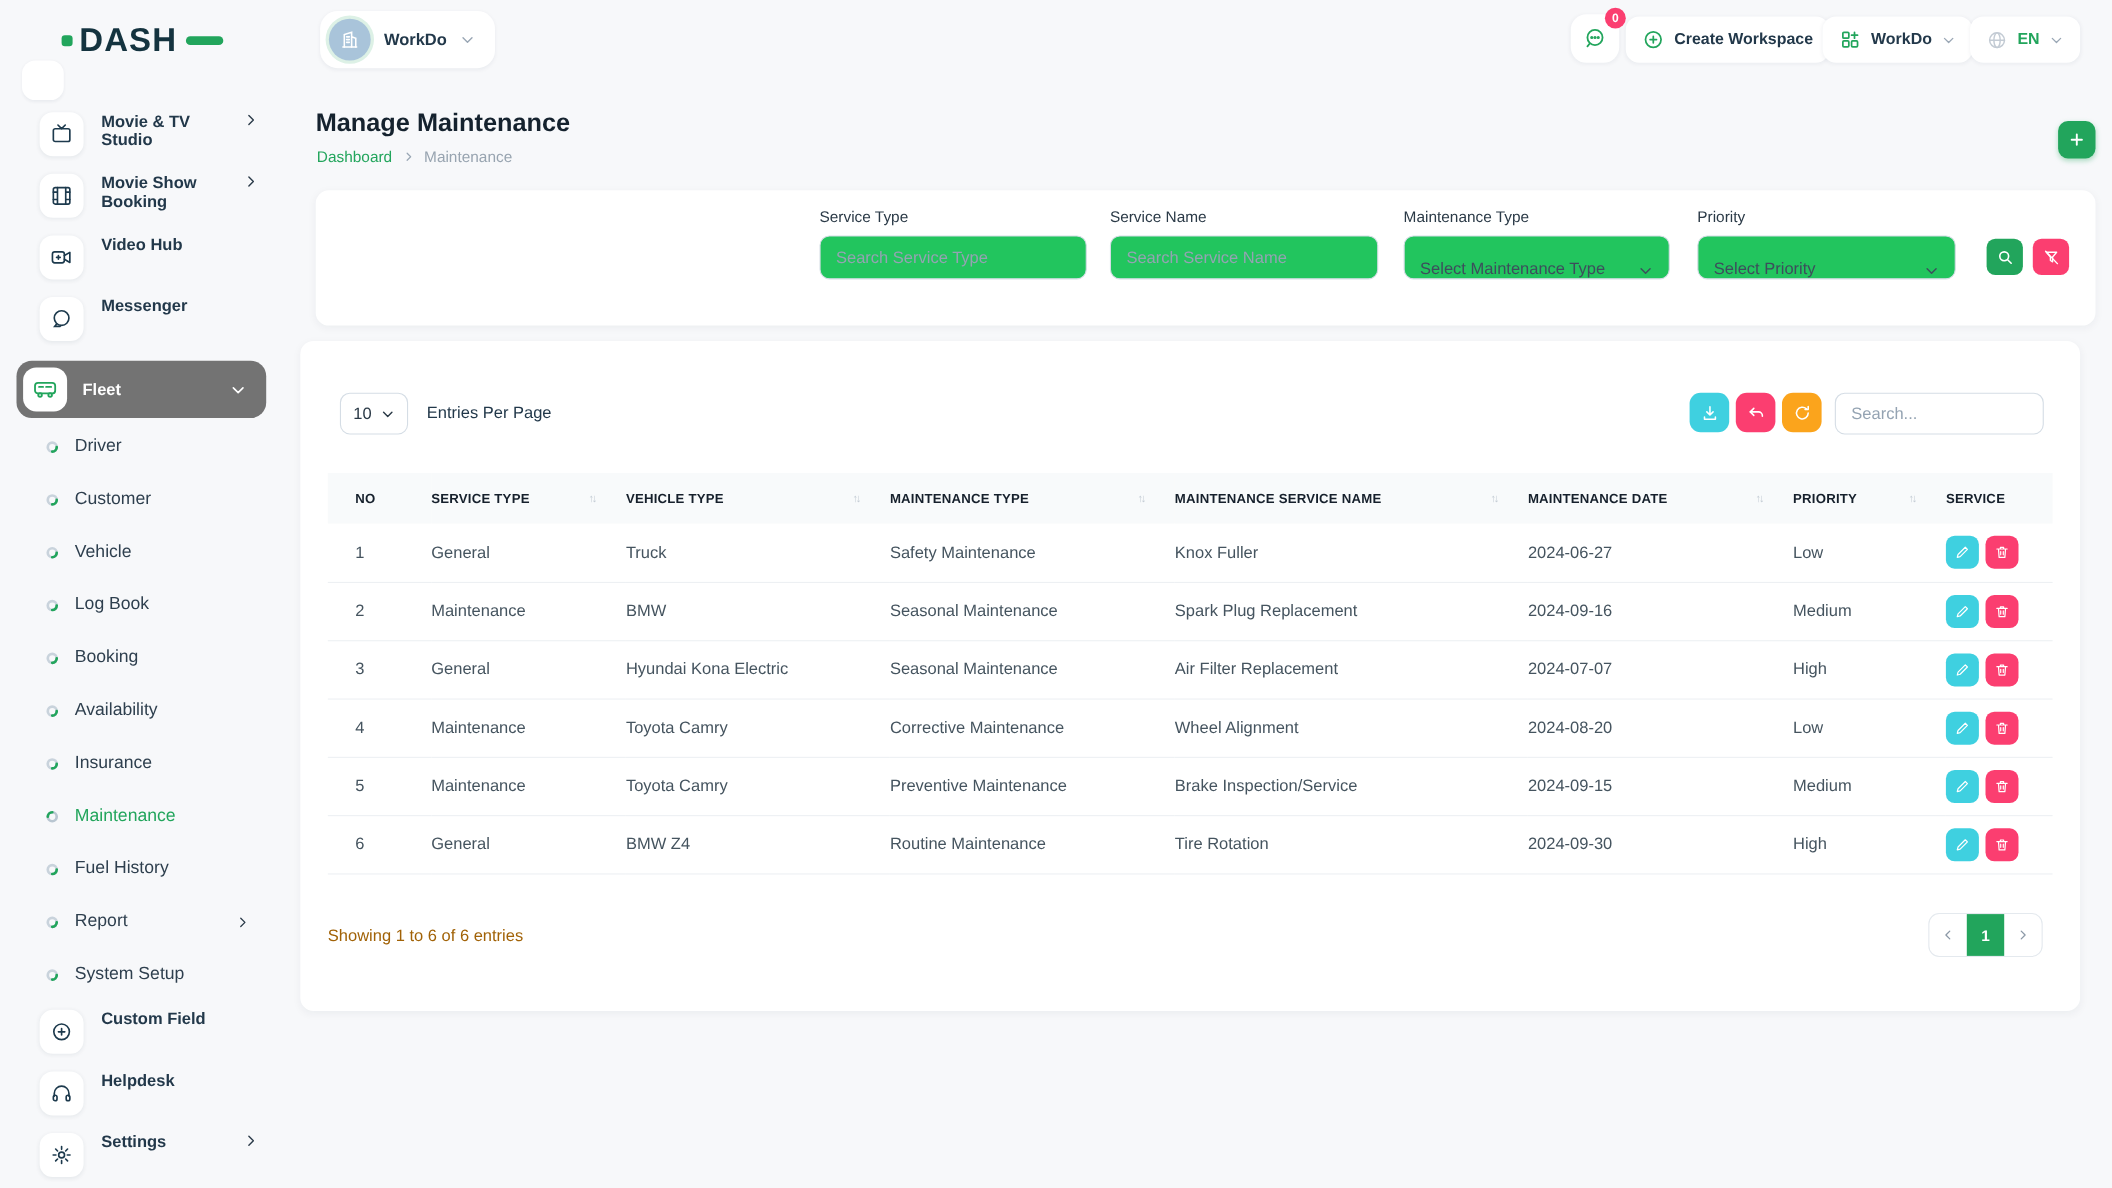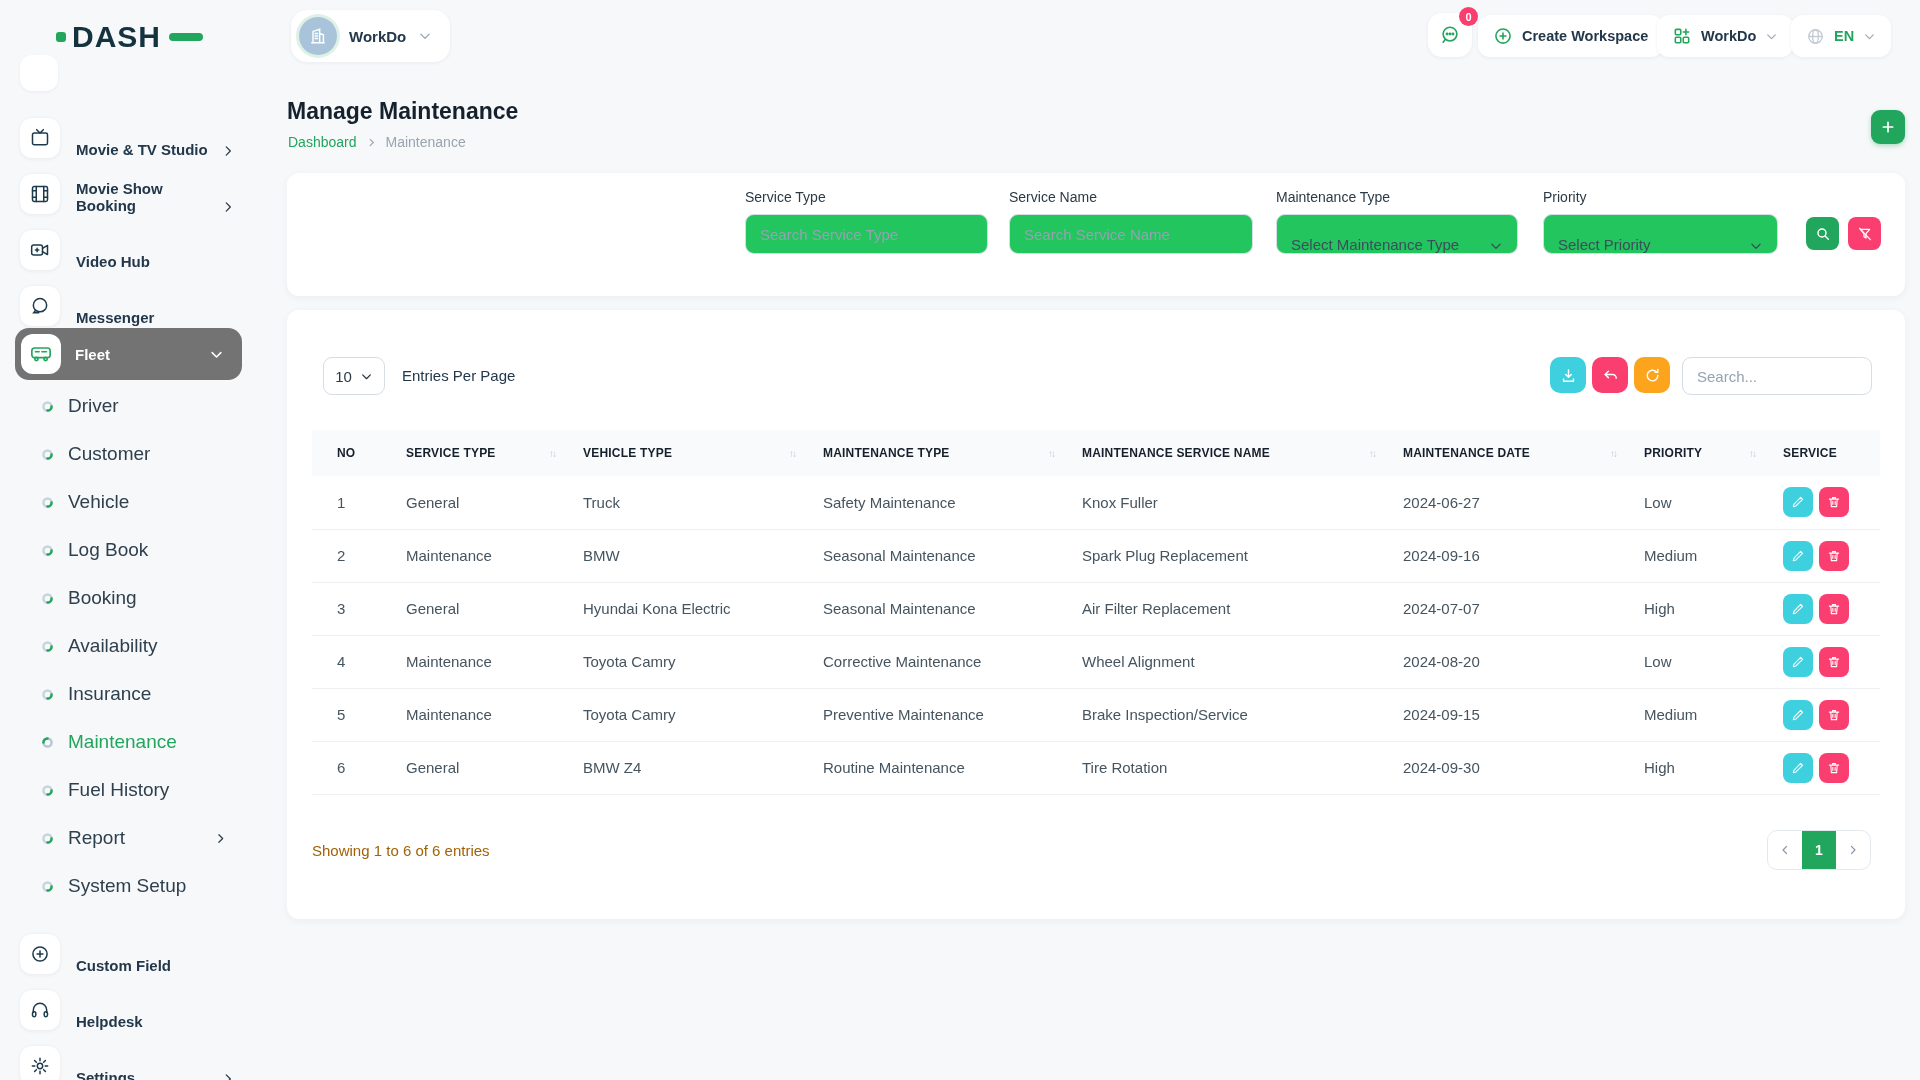--- a/index.html
+++ b/index.html
@@ -15,34 +15,34 @@
 
   
   .sidebar { position:absolute; left:0; top:0; width:257px; height:1080px; }
   .logo { position:absolute; left:56px; top:20px; display:flex; align-items:center; gap:6px; }
   .logo-dot { width:10px; height:10px; border-radius:3px; background:#22a55c; }
   .logo-text { font-size:30px; font-weight:800; letter-spacing:1px; color:#14333f; }
   .logo-bar { width:34px; height:8px; border-radius:4px; background:#22a55c; margin-left:2px; }
   .cut-tile { position:absolute; left:20px; top:55px; width:38px; height:36px; background:#fff; border-radius:12px; box-shadow:0 1px 3px rgba(20,40,60,.06); }
 
   .menu { position:absolute; top:102px; left:0; width:257px; }
-  .mi { height:56px; display:flex; align-items:flex-end; padding:0 22px 0 20px; }
+  .mi { height:56px; display:flex; align-items:flex-start; padding:0 22px 0 36px; }
   .tile { width:40px; height:40px; min-width:40px; background:#fff; border-radius:12px;
           box-shadow:0 1px 4px rgba(20,40,60,.07); display:flex; align-items:center; justify-content:center; margin-right:16px; }
   .mi-label { font-size:15px; font-weight:600; color:#22384a; flex:1; }
   .chev { color:#2b3b49; }
 
   .fleet-wrap { height:56px; display:flex; align-items:center; padding:0 15px; }
   .fleet-pill { width:100%; height:52px; background:#737373; border-radius:14px;
                 display:flex; align-items:center; padding:0 18px 0 6px; }
   .fleet-pill .tile { margin-right:14px; box-shadow:none; }
   .fleet-pill .mi-label { color:#fff; }
 
   .sub { height:48px; display:flex; align-items:center; padding:0 30px 0 41px; }
-  .sub-label { font-size:19px; font-weight:500; color:#2e3f4e; margin-left:14px; flex:1; }
+  .sub-label { font-size:16px; font-weight:500; color:#2e3f4e; margin-left:14px; flex:1; }
   .sub-label.active { color:#22a55c; }
 
   .footer-gap { height:8px; }
 
   
   .topbar { position:absolute; left:257px; top:0; width:1663px; height:72px; }
   .ws-pill { position:absolute; left:34px; top:10px; height:52px; background:#fff; border-radius:16px;
              box-shadow:0 1px 4px rgba(20,40,60,.06); display:flex; align-items:center; gap:12px; padding:0 18px 0 8px; }
   .ws-avatar { width:38px; height:38px; border-radius:50%; background:#a9c4da; box-shadow:0 0 0 3px #ddf1e6;
                display:flex; align-items:center; justify-content:center; }
@@ -80,21 +80,21 @@
   .finput, .fselect { margin-top:9px; width:100%; height:40px; border:1px solid #d5dde5; border-radius:9px;
                       padding:0 14px; font-size:15px; font-family:inherit; color:#3d4d5c; background:#22c55e; }
   .finput::placeholder { color:#94a3b2; }
   .fselect { display:flex; align-items:flex-end; justify-content:space-between; cursor:pointer; }
   .fbtn { position:absolute; top:44px; width:33px; height:33px; border-radius:8px; border:none;
           display:flex; align-items:center; justify-content:center; }
   .fbtn-search { left:1519px; background:#22a55c; }
   .fbtn-clear { left:1561px; background:#fb3e70; }
 
   
-  .table-card { position:absolute; left:30px; top:238px; width:1618px; height:609px; }
+  .table-card { position:absolute; left:16px; top:238px; width:1618px; height:609px; }
   .entries-select { position:absolute; left:36px; top:47px; width:62px; height:38px; border:1px solid #d5dde5;
                     border-radius:9px; display:flex; align-items:center; justify-content:center; gap:8px;
                     font-size:15px; color:#2b3a47; cursor:pointer; background:#fff; }
   .entries-label { position:absolute; left:115px; top:57px; font-size:15px; font-weight:500; color:#22384a; }
 
   .tool-btn { position:absolute; top:47px; width:36px; height:36px; border:none; border-radius:10px;
               display:flex; align-items:center; justify-content:center; }
   .tb-download { left:1263px; background:#3fd0e0; }
   .tb-undo { left:1305px; background:#fb3e70; }
   .tb-refresh { left:1347px; background:#fba41c; }

